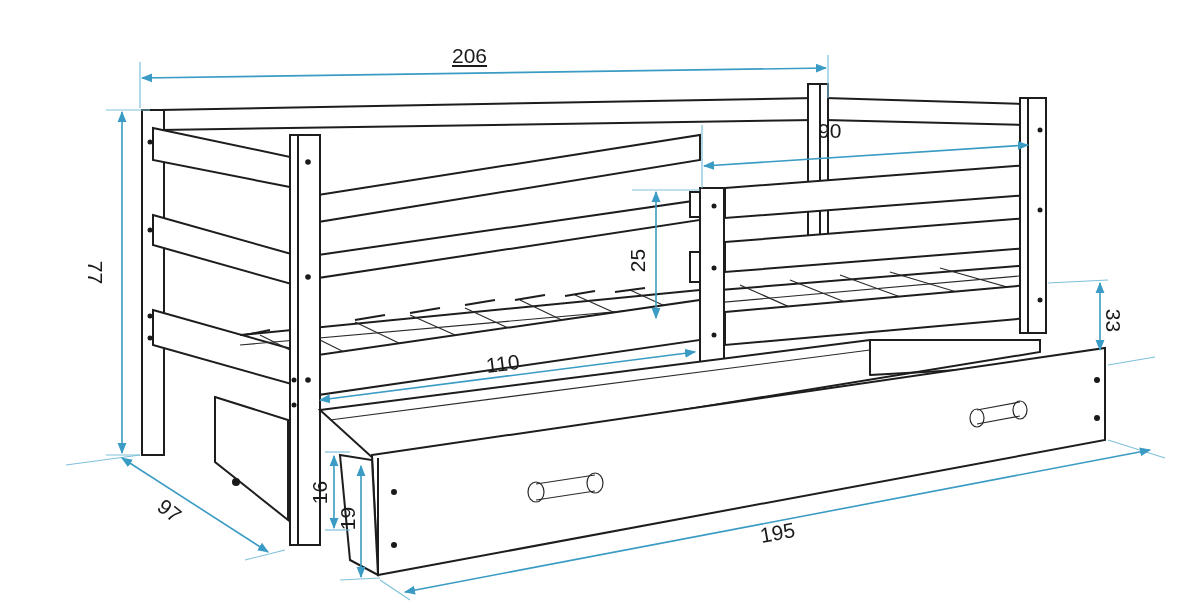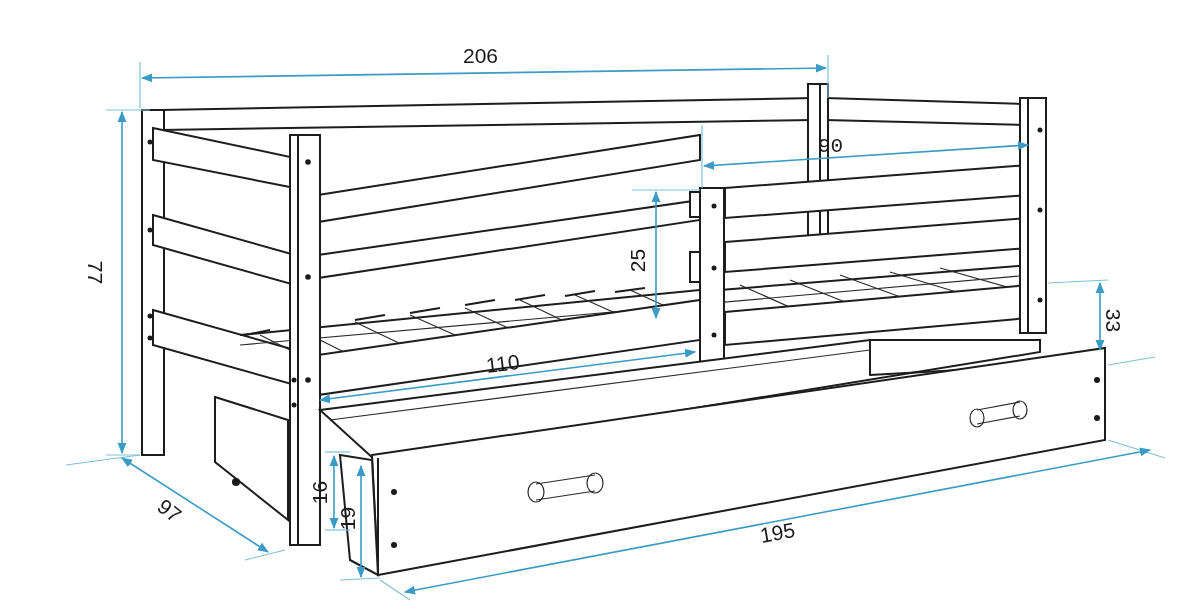--- a/index.html
+++ b/index.html
@@ -169,22 +169,22 @@
     <path class="dim" marker-start="url(#arr)" marker-end="url(#arr)" d="M405 592 L1150 450"></path>
 
     <path class="ext" d="M325 452 L350 452"></path>
     <path class="ext" d="M325 530 L350 530"></path>
     <path class="dim" marker-start="url(#arr)" marker-end="url(#arr)" d="M334 456 L334 528"></path>
     <path class="ext" d="M340 580 L380 578"></path>
     <path class="dim" marker-start="url(#arr)" marker-end="url(#arr)" d="M361 466 L361 577"></path>
   </g>
 </svg>
 
-<div class="lbl" style="left:463px;top:45px;">206</div>
+<div class="lbl" style="left:452px;top:45px;text-decoration:underline;">206</div>
 <div class="lbl" style="left:84px;top:262px;transform:rotate(90deg);">77</div>
 <div class="lbl" style="left:158px;top:500px;transform:rotate(38deg);">97</div>
-<div class="lbl" style="left:818px;top:136px;font-family:Liberation Mono, monospace;">90</div>
+<div class="lbl" style="left:818px;top:120px;">90</div>
 <div class="lbl" style="left:626px;top:250px;transform:rotate(-90deg);">25</div>
 <div class="lbl" style="left:486px;top:353px;transform:rotate(-7deg);">110</div>
 <div class="lbl" style="left:1102px;top:310px;transform:rotate(90deg);">33</div>
 <div class="lbl" style="left:760px;top:522px;transform:rotate(-10deg);">195</div>
 <div class="lbl" style="left:308px;top:482px;transform:rotate(-90deg);">16</div>
 <div class="lbl" style="left:336px;top:508px;transform:rotate(-90deg);">19</div>
 
 </body></html>

